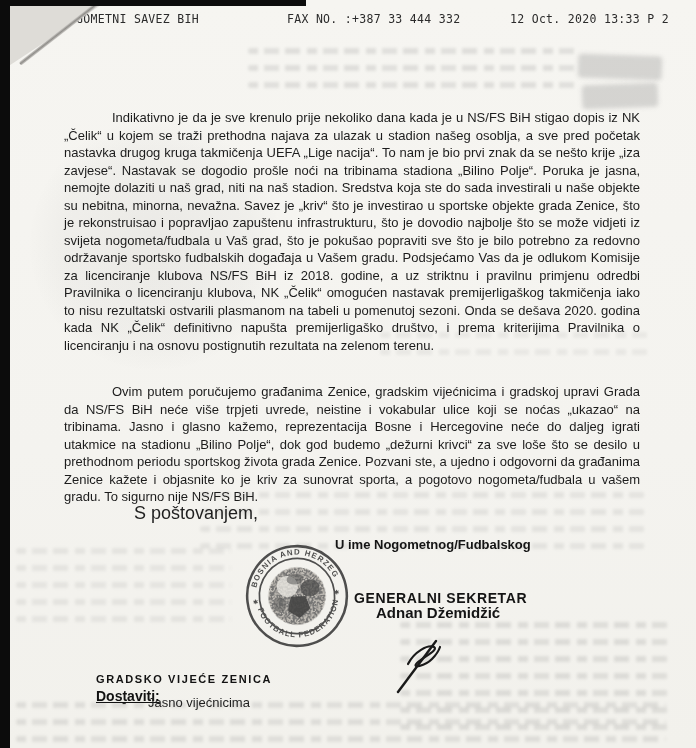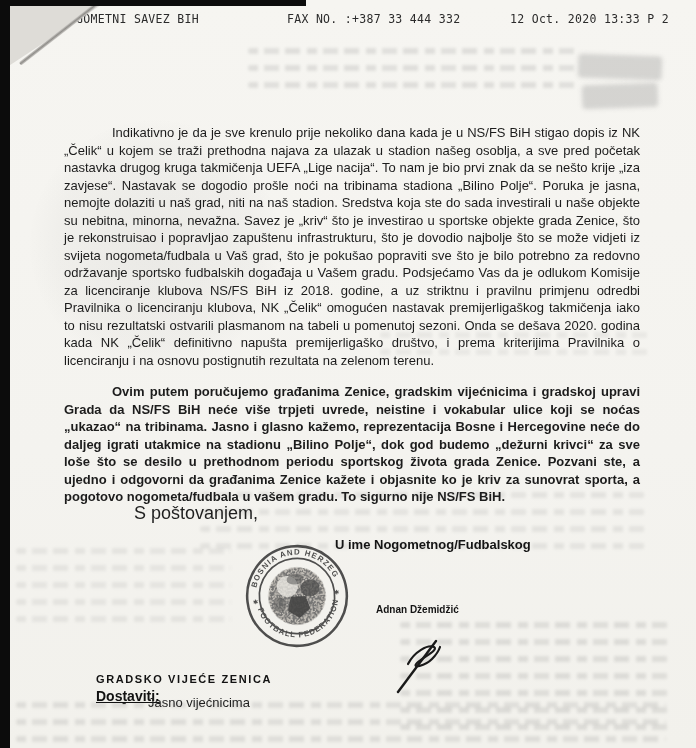--- a/index.html
+++ b/index.html
@@ -40,28 +40,28 @@
   }
   .fax-from { position:absolute; left:40px;  top:0; }
   .fax-no   { position:absolute; left:287px; top:0; }
   .fax-dt   { position:absolute; left:510px; top:0; }
   
   .para {
     position:absolute; left:64px; width:576px;
     font-size:13px; line-height:17.5px; text-align:justify; text-align-last:left;
     text-indent:48px; color:#1c1c1c;
   }
-  .p1 { top:95px;margin-top:29px; }
-  .p2 { top:370px;font-weight:bold; }
+  .p1 { top:80px;margin-top:29px; }
+  .p2 { top:370px; }
   .closing { position:absolute; left:134px; top:503px; font-size:18px; }
   .sig-line { position:absolute; font-weight:700; color:#141414; }
   .sig-org1  { left:335px; top:537px; font-size:13px; }
   .sig-org2  { left:338px; top:556px; font-size:13.5px; }
   .sig-title { left:354px; top:590px; font-size:14px; letter-spacing:0.6px; }
-  .sig-name  { left:376px; top:604px; font-size:10px; }
+  .sig-name  { left:376px; top:604px; font-size:15px; }
   .sig-scribble { position:absolute; left:392px; top:632px; }
   
   .stamp { position:absolute; left:244px; top:543px; width:106px; height:106px; opacity:0.82; transform:rotate(-7deg); }
   
   .dist-label {
     position:absolute; left:96px; top:655px; font-size:14px; font-weight:700;
     text-decoration:underline; color:#121212;margin-top:33px;
   }
   .dist-to {
     position:absolute; left:96px; top:673px; font-size:11px; font-weight:700;
@@ -142,20 +142,21 @@
     <span class="fax-from">I :NOGOMETNI SAVEZ BIH</span>
     <span class="fax-no">FAX NO. :+387 33 444 332</span>
     <span class="fax-dt">12 Oct. 2020 13:33 P 2</span>
   </div>
 
   <p class="para p1">Indikativno je da je sve krenulo prije nekoliko dana kada je u NS/FS BiH stigao dopis iz NK „Čelik“ u kojem se traži prethodna najava za ulazak u stadion našeg osoblja, a sve pred početak nastavka drugog kruga takmičenja UEFA „Lige nacija“. To nam je bio prvi znak da se nešto krije „iza zavjese“. Nastavak se dogodio prošle noći na tribinama stadiona „Bilino Polje“. Poruka je jasna, nemojte dolaziti u naš grad, niti na naš stadion. Sredstva koja ste do sada investirali u naše objekte su nebitna, minorna, nevažna. Savez je „kriv“ što je investirao u sportske objekte grada Zenice, što je rekonstruisao i popravljao zapuštenu infrastrukturu, što je dovodio najbolje što se može vidjeti iz svijeta nogometa/fudbala u Vaš grad, što je pokušao popraviti sve što je bilo potrebno za redovno održavanje sportsko fudbalskih događaja u Vašem gradu. Podsjećamo Vas da je odlukom Komisije za licenciranje klubova NS/FS BiH iz 2018. godine, a uz striktnu i pravilnu primjenu odredbi Pravilnika o licenciranju klubova, NK „Čelik“ omogućen nastavak premijerligaškog takmičenja iako to nisu rezultatski ostvarili plasmanom na tabeli u pomenutoj sezoni. Onda se dešava 2020. godina kada NK „Čelik“ definitivno napušta premijerligaško društvo, i prema kriterijima Pravilnika o licenciranju i na osnovu postignutih rezultata na zelenom terenu.</p>
   <p class="para p2">Ovim putem poručujemo građanima Zenice, gradskim vijećnicima i gradskoj upravi Grada da NS/FS BiH neće više trpjeti uvrede, neistine i vokabular ulice koji se noćas „ukazao“ na tribinama. Jasno i glasno kažemo, reprezentacija Bosne i Hercegovine neće do daljeg igrati utakmice na stadionu „Bilino Polje“, dok god budemo „dežurni krivci“ za sve loše što se desilo u prethodnom periodu sportskog života grada Zenice. Pozvani ste, a ujedno i odgovorni da građanima Zenice kažete i objasnite ko je kriv za sunovrat sporta, a pogotovo nogometa/fudbala u vašem gradu. To sigurno nije NS/FS BiH.</p>
   <div class="closing">S poštovanjem,</div>
 
   <div class="sig-line sig-org1">U ime Nogometnog/Fudbalskog</div>
+  <div class="sig-line sig-title">GENERALNI SEKRETAR</div>
   <div class="sig-line sig-name">Adnan Džemidžić</div>
 
   <svg class="sig-scribble" width="66" height="66" viewBox="0 0 66 66">
     <path d="M16 32 C22 20 36 12 42 15 C47 18 31 25 25 31 C19 37 33 34 40 27 C44 23 47 18 48 15" fill="none" stroke="#1a1a1a" stroke-width="2.2" stroke-linecap="round"></path>
     <path d="M6 60 L44 9" fill="none" stroke="#1a1a1a" stroke-width="2.4" stroke-linecap="round"></path>
   </svg>
 
   <svg class="stamp" width="106" height="106" viewBox="0 0 100 100">
     <defs>
       <filter id="speck" x="-20%" y="-20%" width="140%" height="140%">

